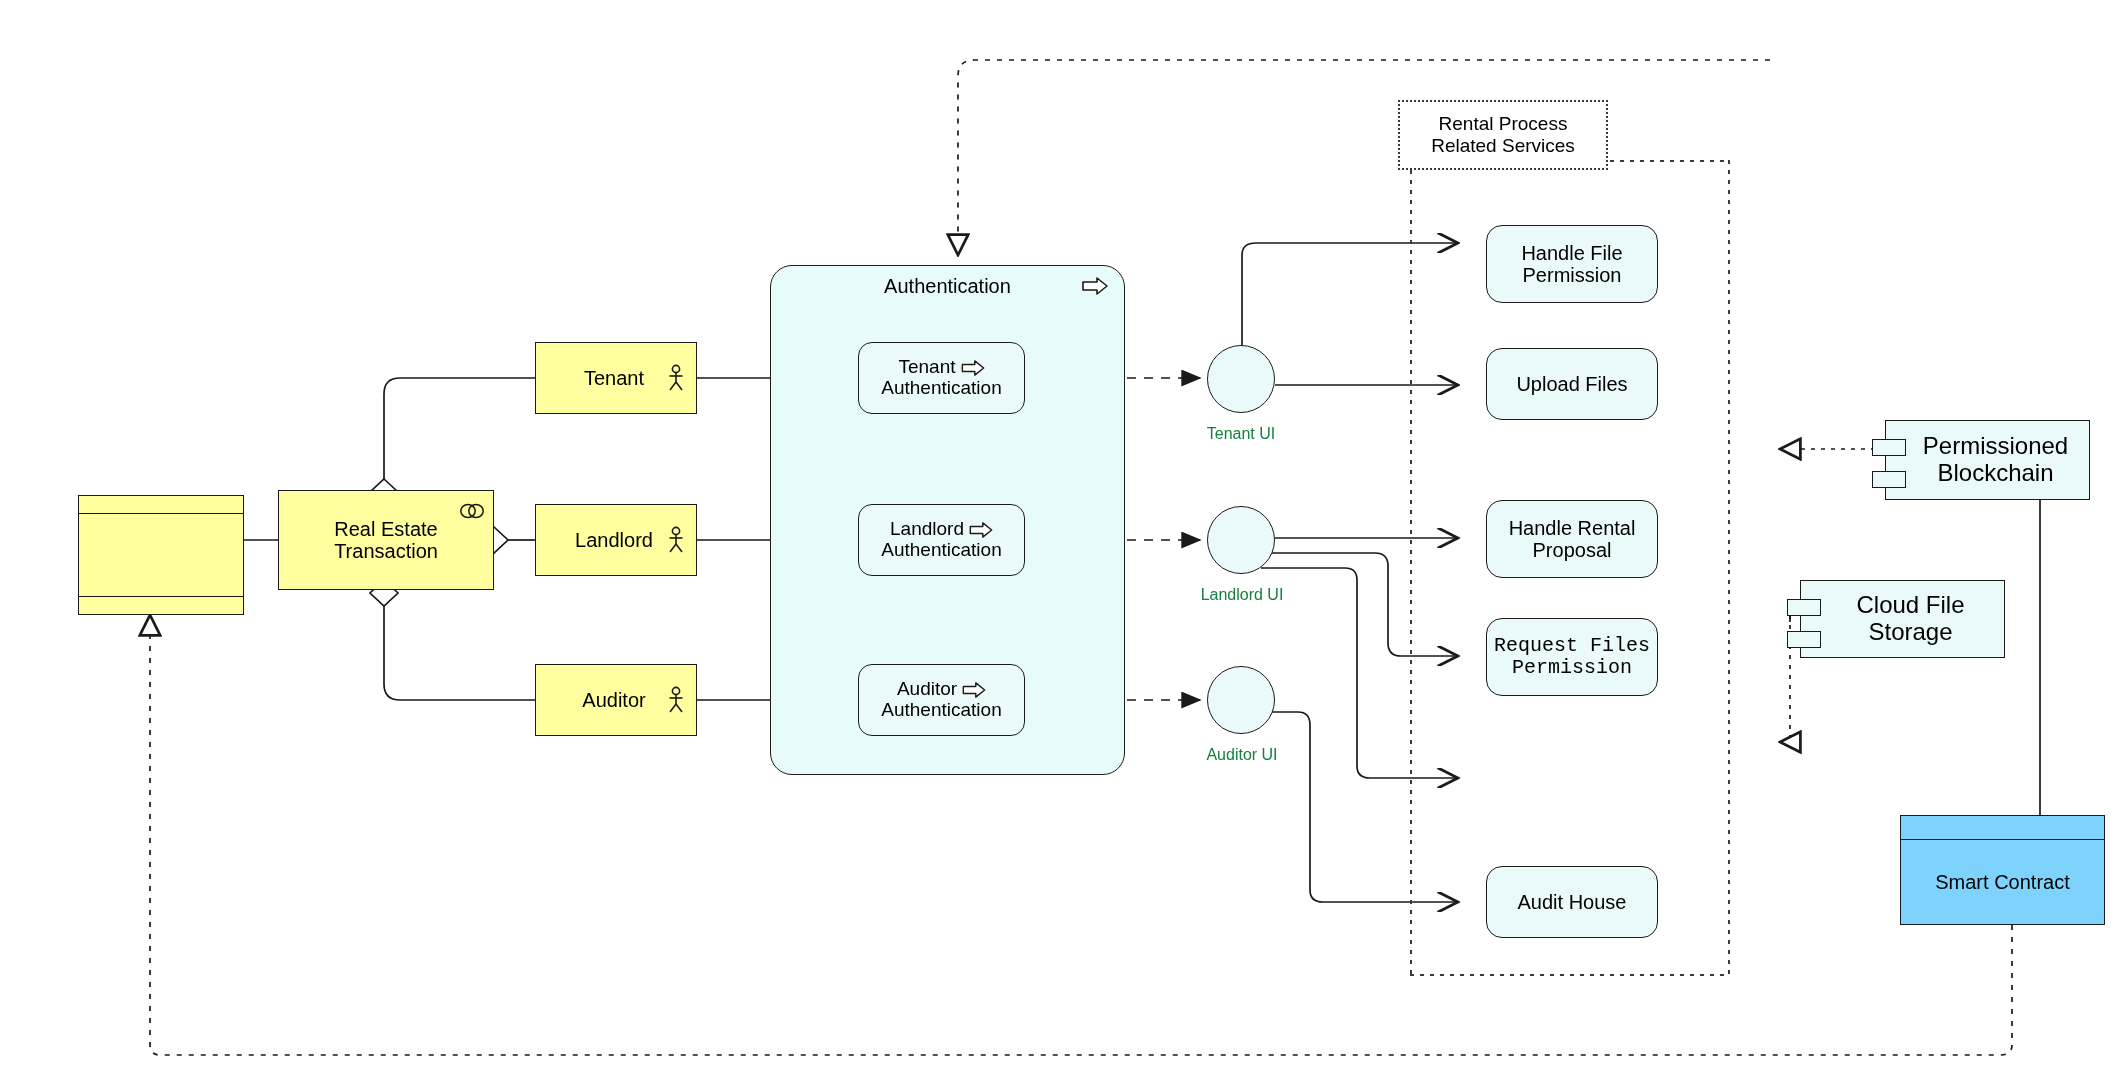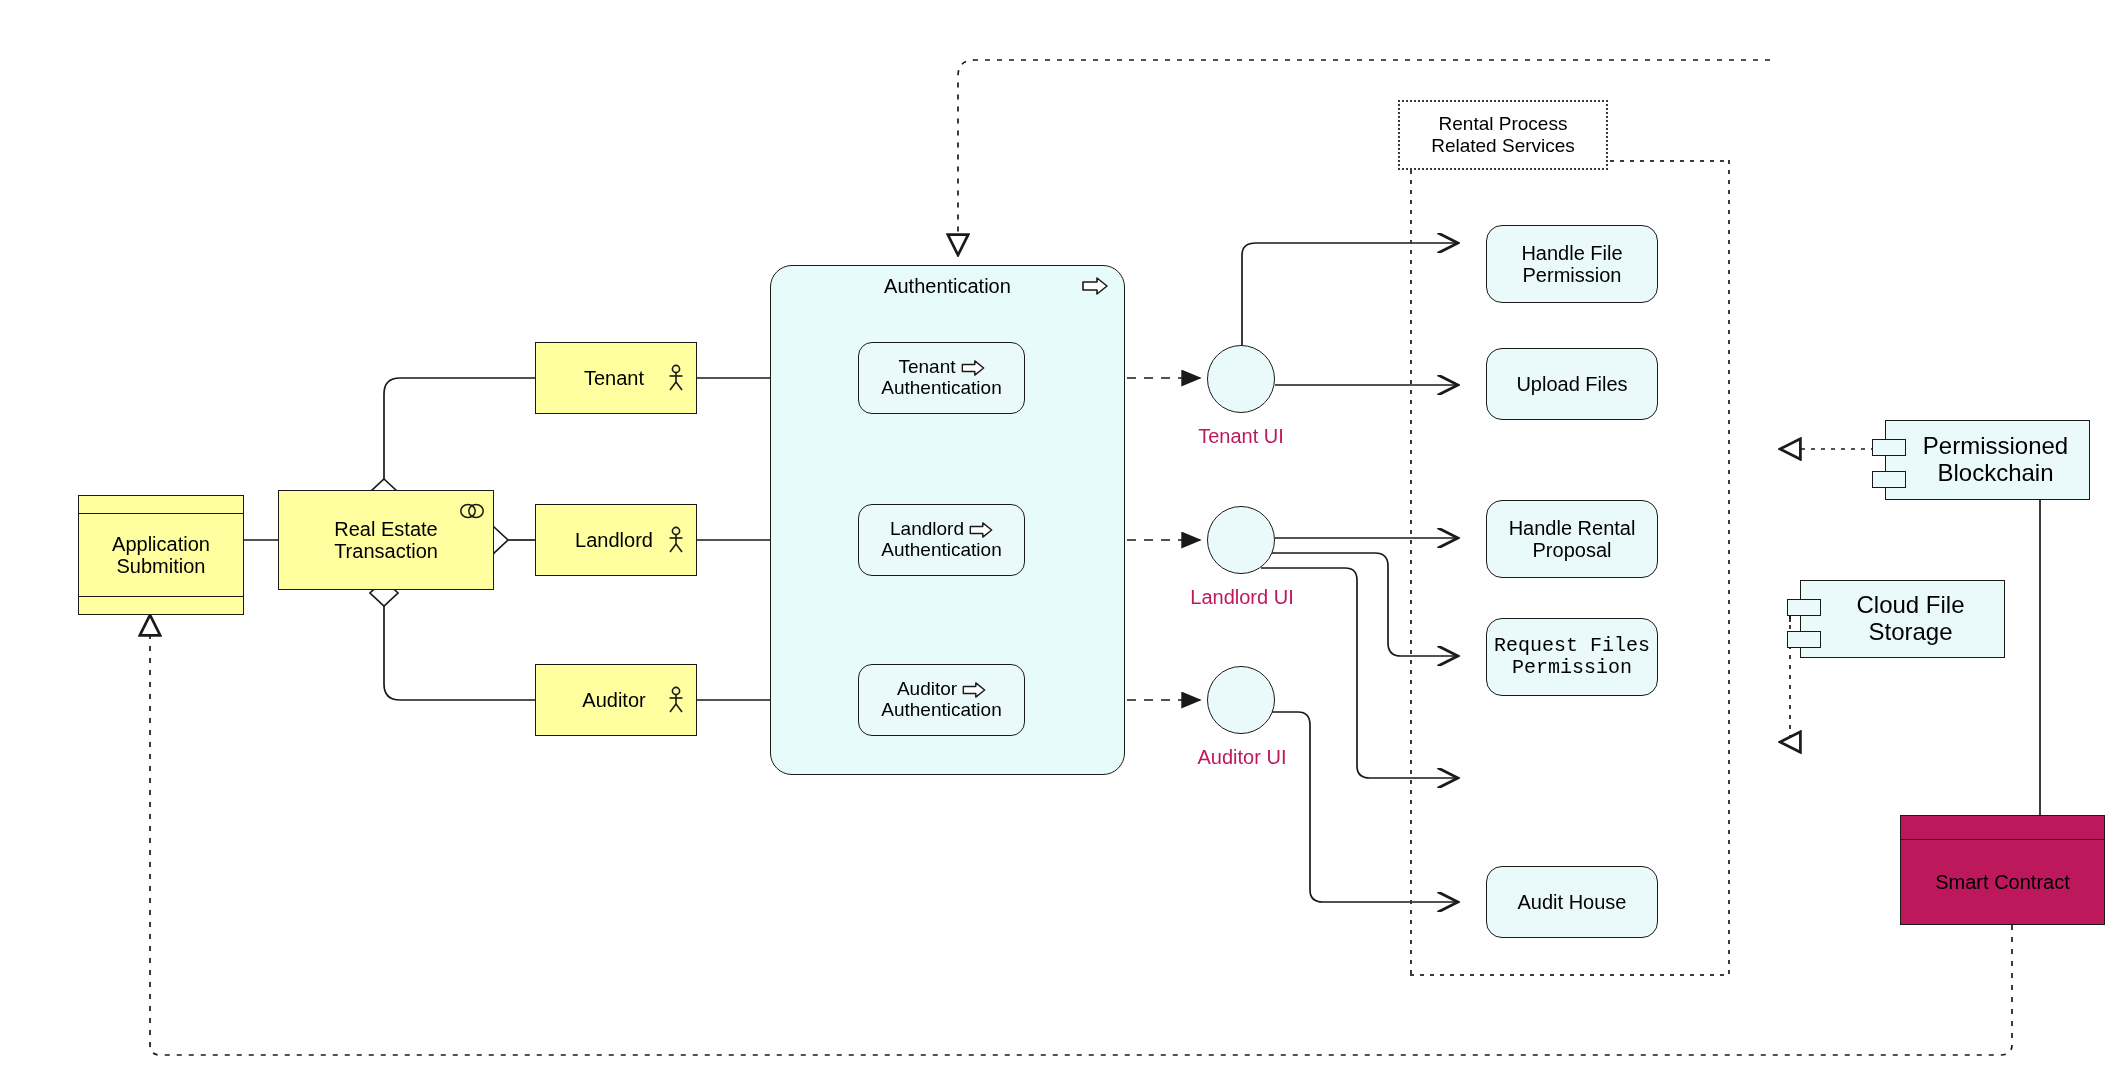--- a/index.html
+++ b/index.html
@@ -34,31 +34,31 @@
       flex-direction:column;align-items:center;justify-content:flex-start;}
   .auth-title{margin-top:9px;font-size:20px;display:flex;align-items:center;gap:0px;}
   .auth-proc{position:absolute;right:16px;top:11px;width:26px;height:18px;}
 
   
   .rrect{background:#eafafa;border:1.6px solid #1a1a1a;border-radius:16px;font-size:20px;line-height:1.1;}
   .rrect.small{font-size:19px;border-radius:14px;}
 
   
   .ui-circle{background:#eafafa;border:1.8px solid #1a1a1a;border-radius:50%;}
-  .ui-caption{position:absolute;font-size:20px;color:#be185d;white-space:nowrap;text-align:center;}
+  .ui-caption{position:absolute;font-size:16px;color:#15803d;white-space:nowrap;text-align:center;}
 
   
   .component{background:#eafafa;border:1.6px solid #1a1a1a;font-size:24px;line-height:1.12;}
   .comp-tab{position:absolute;left:-14px;width:34px;height:17px;background:#eafafa;border:1.6px solid #1a1a1a;box-sizing:border-box;}
   .comp-tab.a{top:18px;}
   .comp-tab.b{top:50px;}
   .component .ctext{padding-left:22px;padding-right:6px;}
 
   
-  .sc-class{background:#be185d;border:1.6px solid #1a1a1a;flex-direction:column;}
+  .sc-class{background:#7dd3fc;border:1.6px solid #1a1a1a;flex-direction:column;}
   .sc-class .sc-top{height:24px;width:100%;border-bottom:1.6px solid #1a1a1a;box-sizing:border-box;}
   .sc-class .sc-body{flex:1;display:flex;align-items:center;justify-content:center;width:100%;font-size:20px;}
 
   
   .boundary-label{position:absolute;border:2px dotted #3a3a3a;background:#ffffff;
       font-size:19px;line-height:1.18;display:flex;flex-direction:column;
       align-items:center;justify-content:center;padding:3px 8px;box-sizing:border-box;z-index:3;text-align:center;}
 </style>
 </head>
 <body>
@@ -139,26 +139,20 @@
   <div style="position:absolute;left:1410px;top:974px;width:320px;height:1.5px;
               background:repeating-linear-gradient(to right,#3a3a3a 0 4px,transparent 4px 10px);"></div>
 
   <div class="boundary-label" style="left:1398px;top:100px;width:210px;height:70px;">
     <span>Rental Process</span>
     <span>Related Services</span>
   </div>
 
   <div class="node uml-class" style="left:78px;top:495px;width:166px;height:120px;">
     <div class="cmp-top"></div>
-    <div class="cmp-mid">
-      <div>
-        <div>Application</div>
-        <div>Submition</div>
-      </div>
-    </div>
     <div class="cmp-bot"></div>
   </div>
 
   <div class="node ybox" style="left:278px;top:490px;width:216px;height:100px;position:absolute;">
     <div style="width:100%;">
       <div>Real Estate</div>
       <div>Transaction</div>
     </div>
     <svg class="comp-ico" viewBox="0 0 26 16">
       <ellipse cx="9" cy="8" rx="7.2" ry="6.5" fill="none" stroke="#1a1a1a" stroke-width="1.5"></ellipse>

